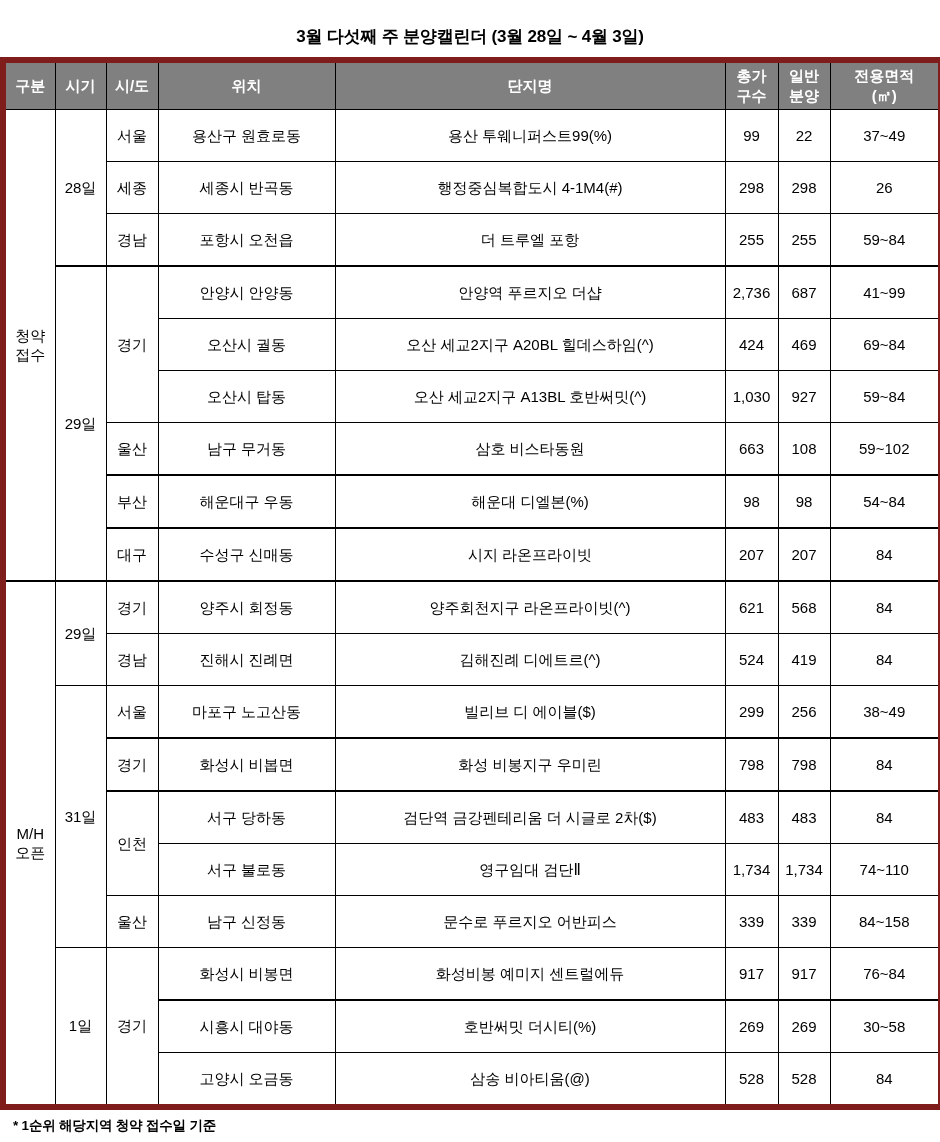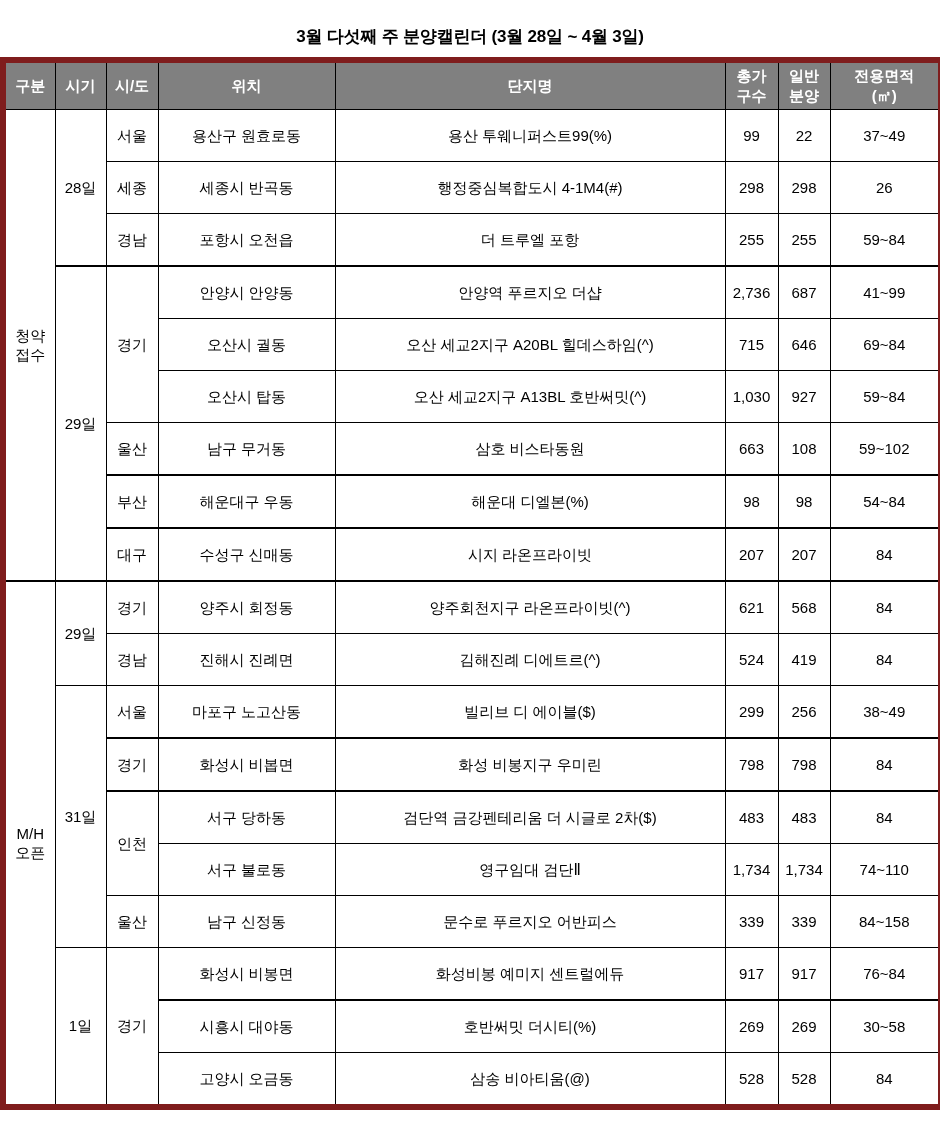--- a/index.html
+++ b/index.html
@@ -124,22 +124,22 @@
       <td rowspan="3">경기</td>
       <td>안양시 안양동</td>
       <td>안양역 푸르지오 더샵</td>
       <td>2,736</td>
       <td>687</td>
       <td>41~99</td>
     </tr>
     <tr>
       <td>오산시 궐동</td>
       <td>오산 세교2지구 A20BL 힐데스하임(^)</td>
-      <td>715</td>
-      <td>646</td>
+      <td>424</td>
+      <td>469</td>
       <td>69~84</td>
     </tr>
     <tr>
       <td>오산시 탑동</td>
       <td>오산 세교2지구 A13BL 호반써밋(^)</td>
       <td>1,030</td>
       <td>927</td>
       <td>59~84</td>
     </tr>
     <tr>
@@ -245,13 +245,14 @@
       <td>고양시 오금동</td>
       <td>삼송 비아티움(@)</td>
       <td>528</td>
       <td>528</td>
       <td>84</td>
     </tr>
   </tbody>
 </table>
 
 <div class="footnotes">
+  <div class="footnote">* 1순위 해당지역 청약 접수일 기준</div>
 </div>
 
 </body></html>

